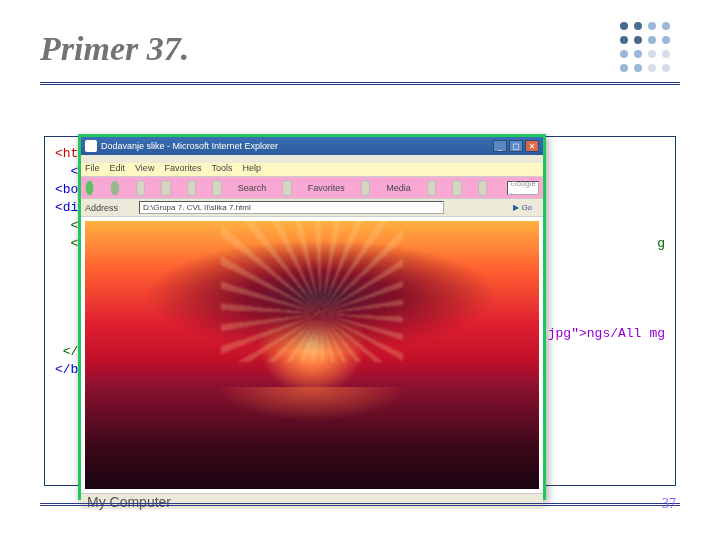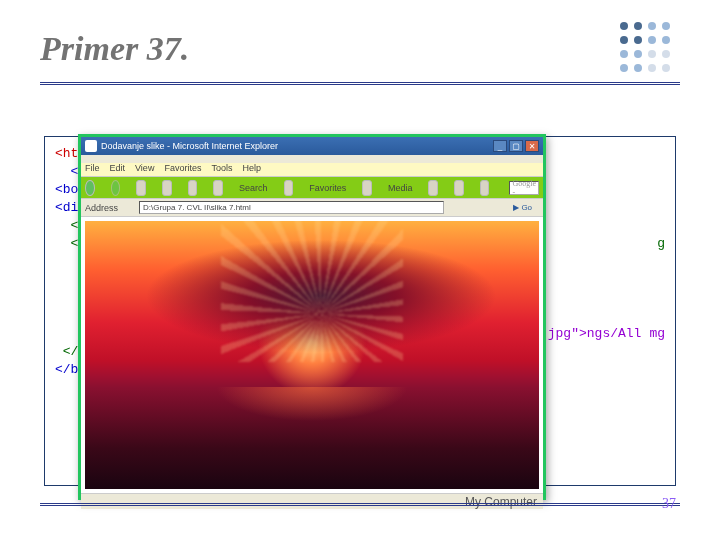--- a/index.html
+++ b/index.html
@@ -105,31 +105,31 @@
     width: 14px; height: 12px; background: #5a88c2; border: 1px solid #2a4a7c;
     display: flex; align-items: center; justify-content: center; font-size: 8px;
   }
   .browser .titlebar .winbtns .close { background: #d86a4a; }
   .browser .menubar {
     height: 14px; background: #fef9c3; padding: 0 4px; display: flex; gap: 10px; align-items: flex-start;
     border-bottom: 1px solid #ccc;
     margin-top: 8px;
   }
   .browser .toolbar {
-    height: 22px; background: #84cc16; display: flex; align-items: center; gap: 16px; padding: 0 4px;
+    height: 22px; background: #f9a8d4; display: flex; align-items: center; gap: 16px; padding: 0 4px;
     border-bottom: 1px solid #ccc;
   }
   .browser .toolbar .tbtn {
     width: 16px; height: 16px; background: #d8d4c4; border: 1px solid #bbb; border-radius: 3px;
   }
   .browser .toolbar .tbtn.round { border-radius: 50%; background: #5fbf5f; }
   .browser .toolbar .tbtn.round.r { background: #5fbf5f; opacity: 0.6; }
   .browser .toolbar .goog {
     flex: 1; height: 14px; background: #fff; border: 1px inset #aaa; margin-left: 4px;
-    font-size: 8px; padding: 0 2px; color: #999; display: flex; align-items: center; font-family: Liberation Serif, serif;
+    font-size: 8px; padding: 0 2px; color: #999; display: flex; align-items: center;
   }
   .browser .addrbar {
     height: 18px; background: #ece9d8; display: flex; align-items: center; gap: 21px; padding: 0 4px;
     border-bottom: 1px solid #ccc;
   }
   .browser .addrbar .addr {
     flex: 1; height: 13px; background: #fff; border: 1px inset #aaa; font-size: 8px; padding: 0 3px;
     display: flex; align-items: center; text-align: right;
   }
   .browser .addrbar .go { width: 26px; font-size: 8px; color: #2a5a9c; margin-left: 48px; }
@@ -156,22 +156,22 @@
   .sunset .horizon {
     position: absolute; left: 0; right: 0; top: 62%; height: 38%;
     background: linear-gradient(#8a1030, #3a0818 60%, #1a0410);
   }
   .sunset .reflect {
     position: absolute; left: 0; right: 0; top: 62%; height: 30%;
     background: radial-gradient(ellipse 30% 60% at 50% 0%, rgba(255,120,60,0.6), rgba(0,0,0,0) 70%);
   }
   .browser .statusbar {
     height: 16px; background: #ece9d8; border-top: 1px solid #ccc;
-    display: flex; align-items: center; justify-content: flex-end; padding: 0 6px;
-    font-size: 12px; color: #555;
+    display: flex; align-items: center; justify-content: flex-start; padding: 0 6px;
+    font-size: 14px; color: #555;
   }
   .footer-rule {
     position: absolute;
     left: 40px; right: 40px; bottom: 34px;
     border-top: 3px double #2a3a8a;
   }
   .pagenum {
     position: absolute;
     right: 44px; bottom: 28px;
     font-size: 14px; color: #8b5cf6;

